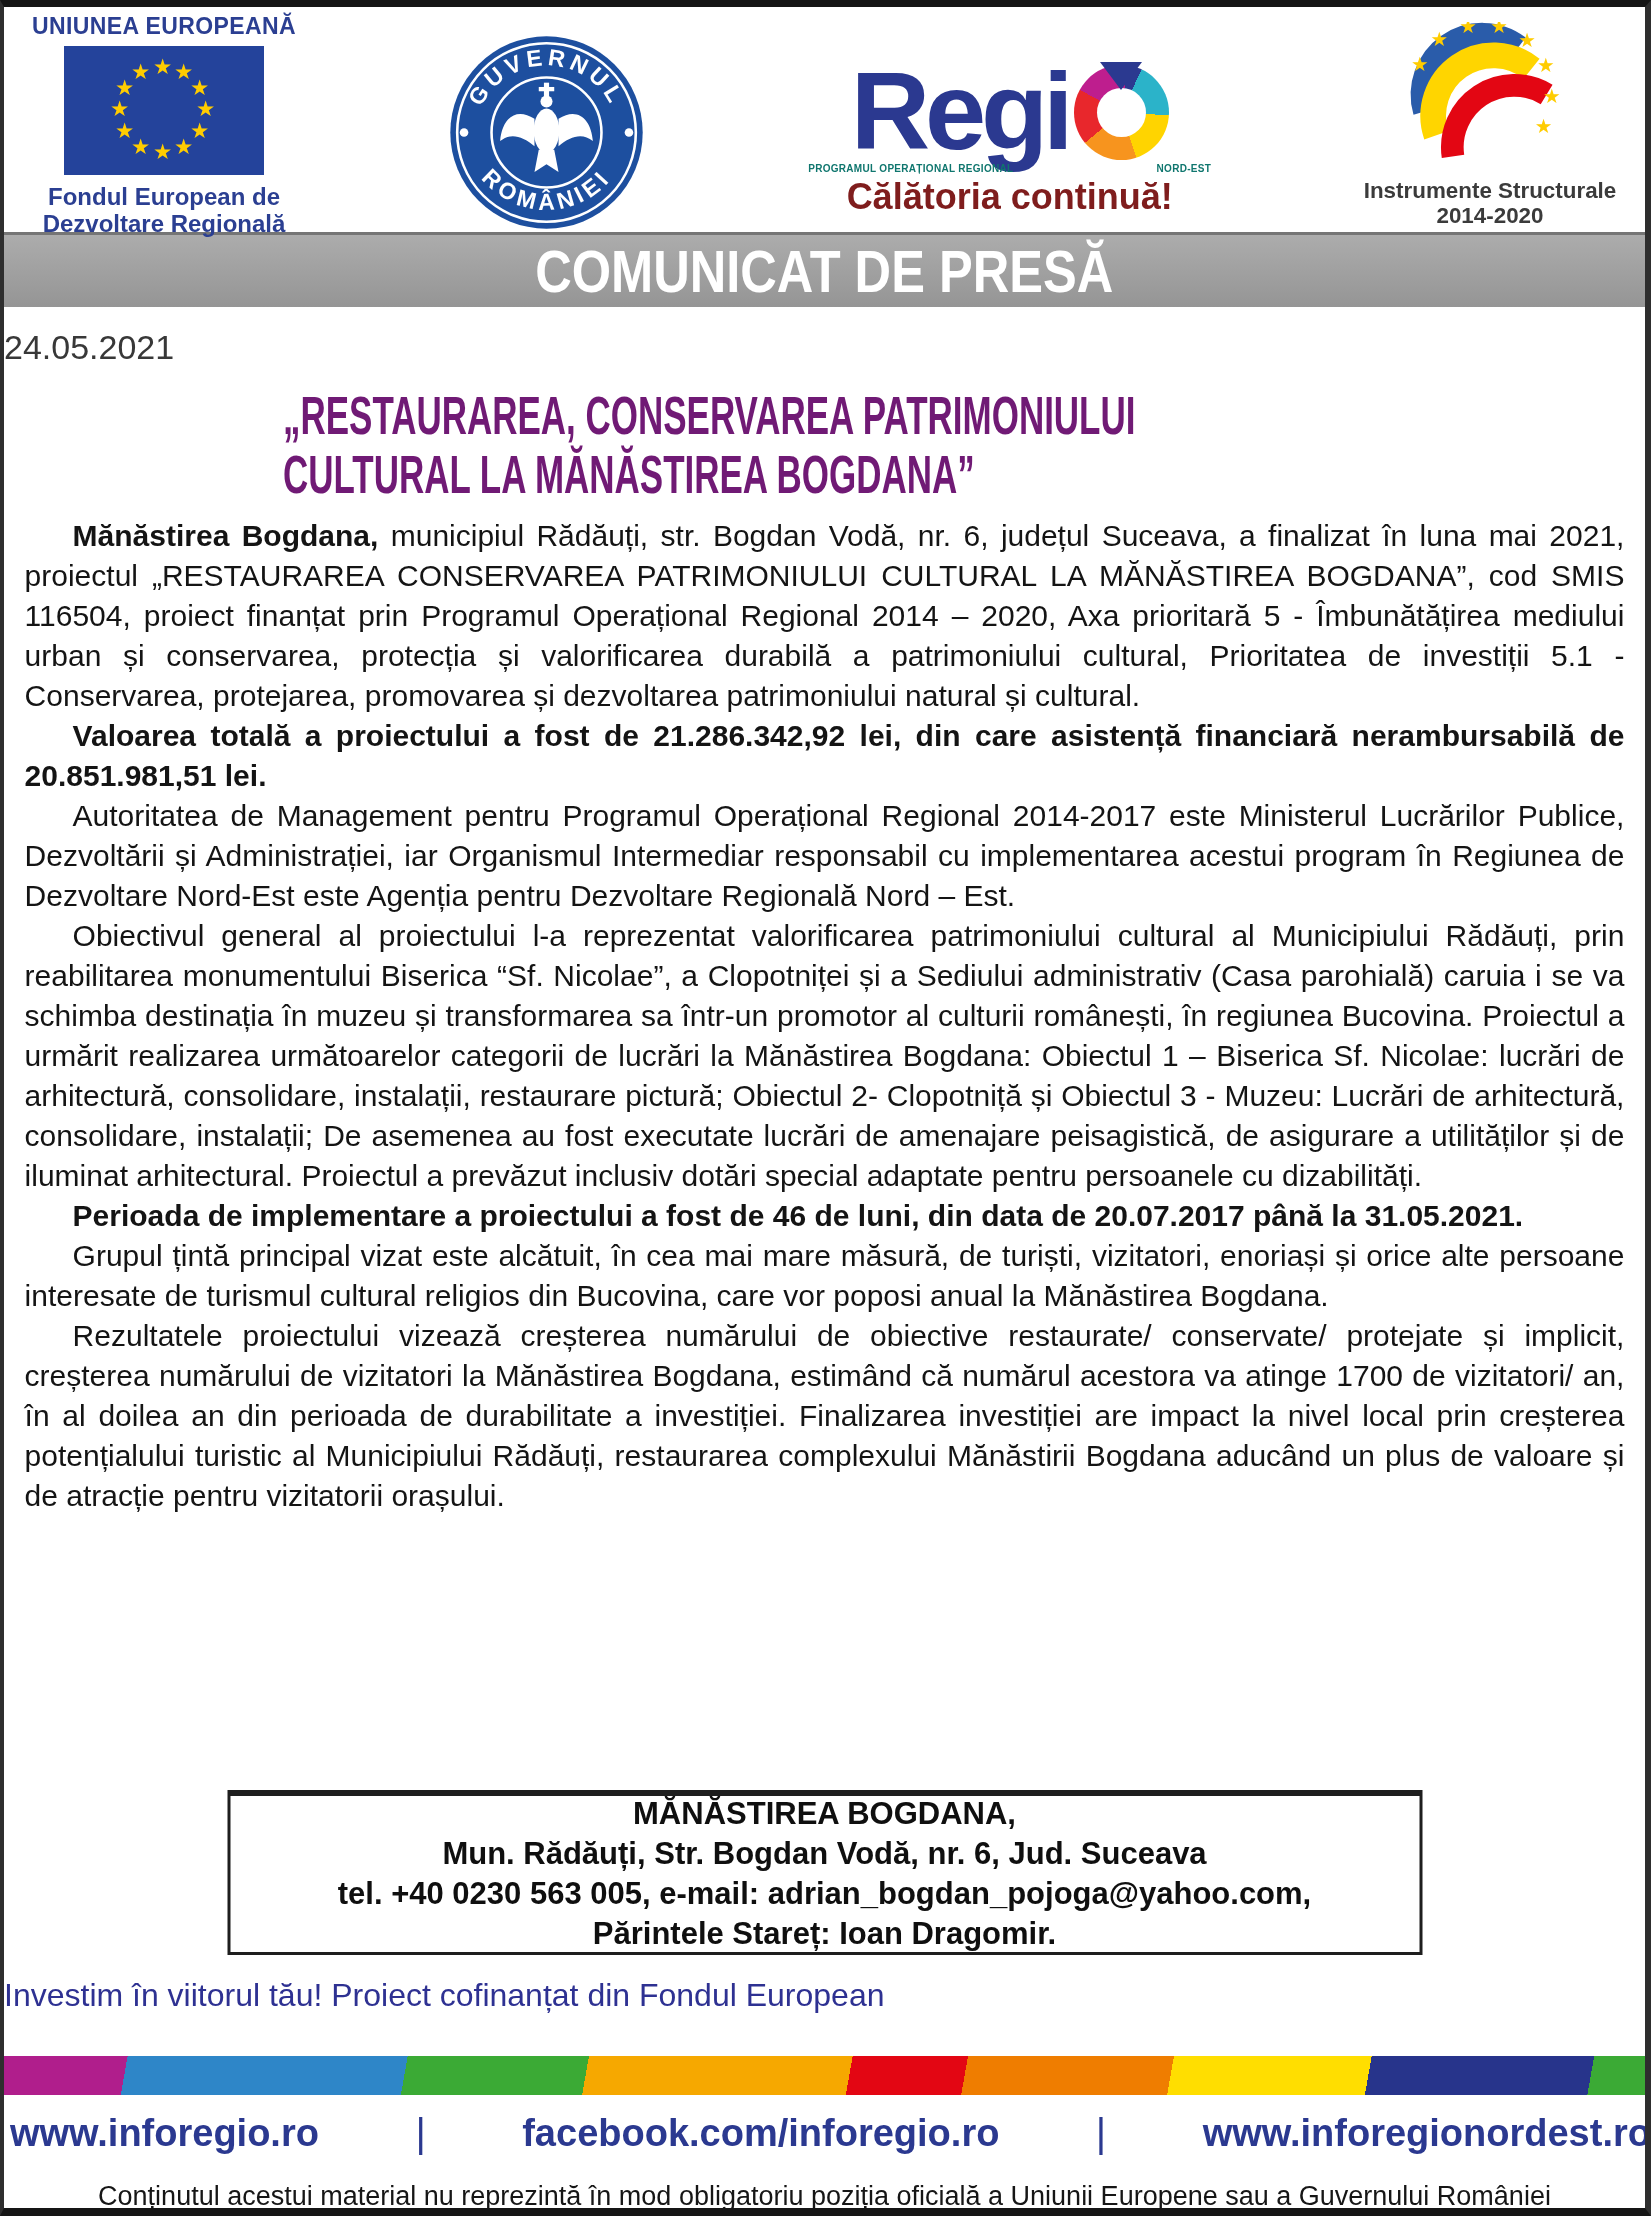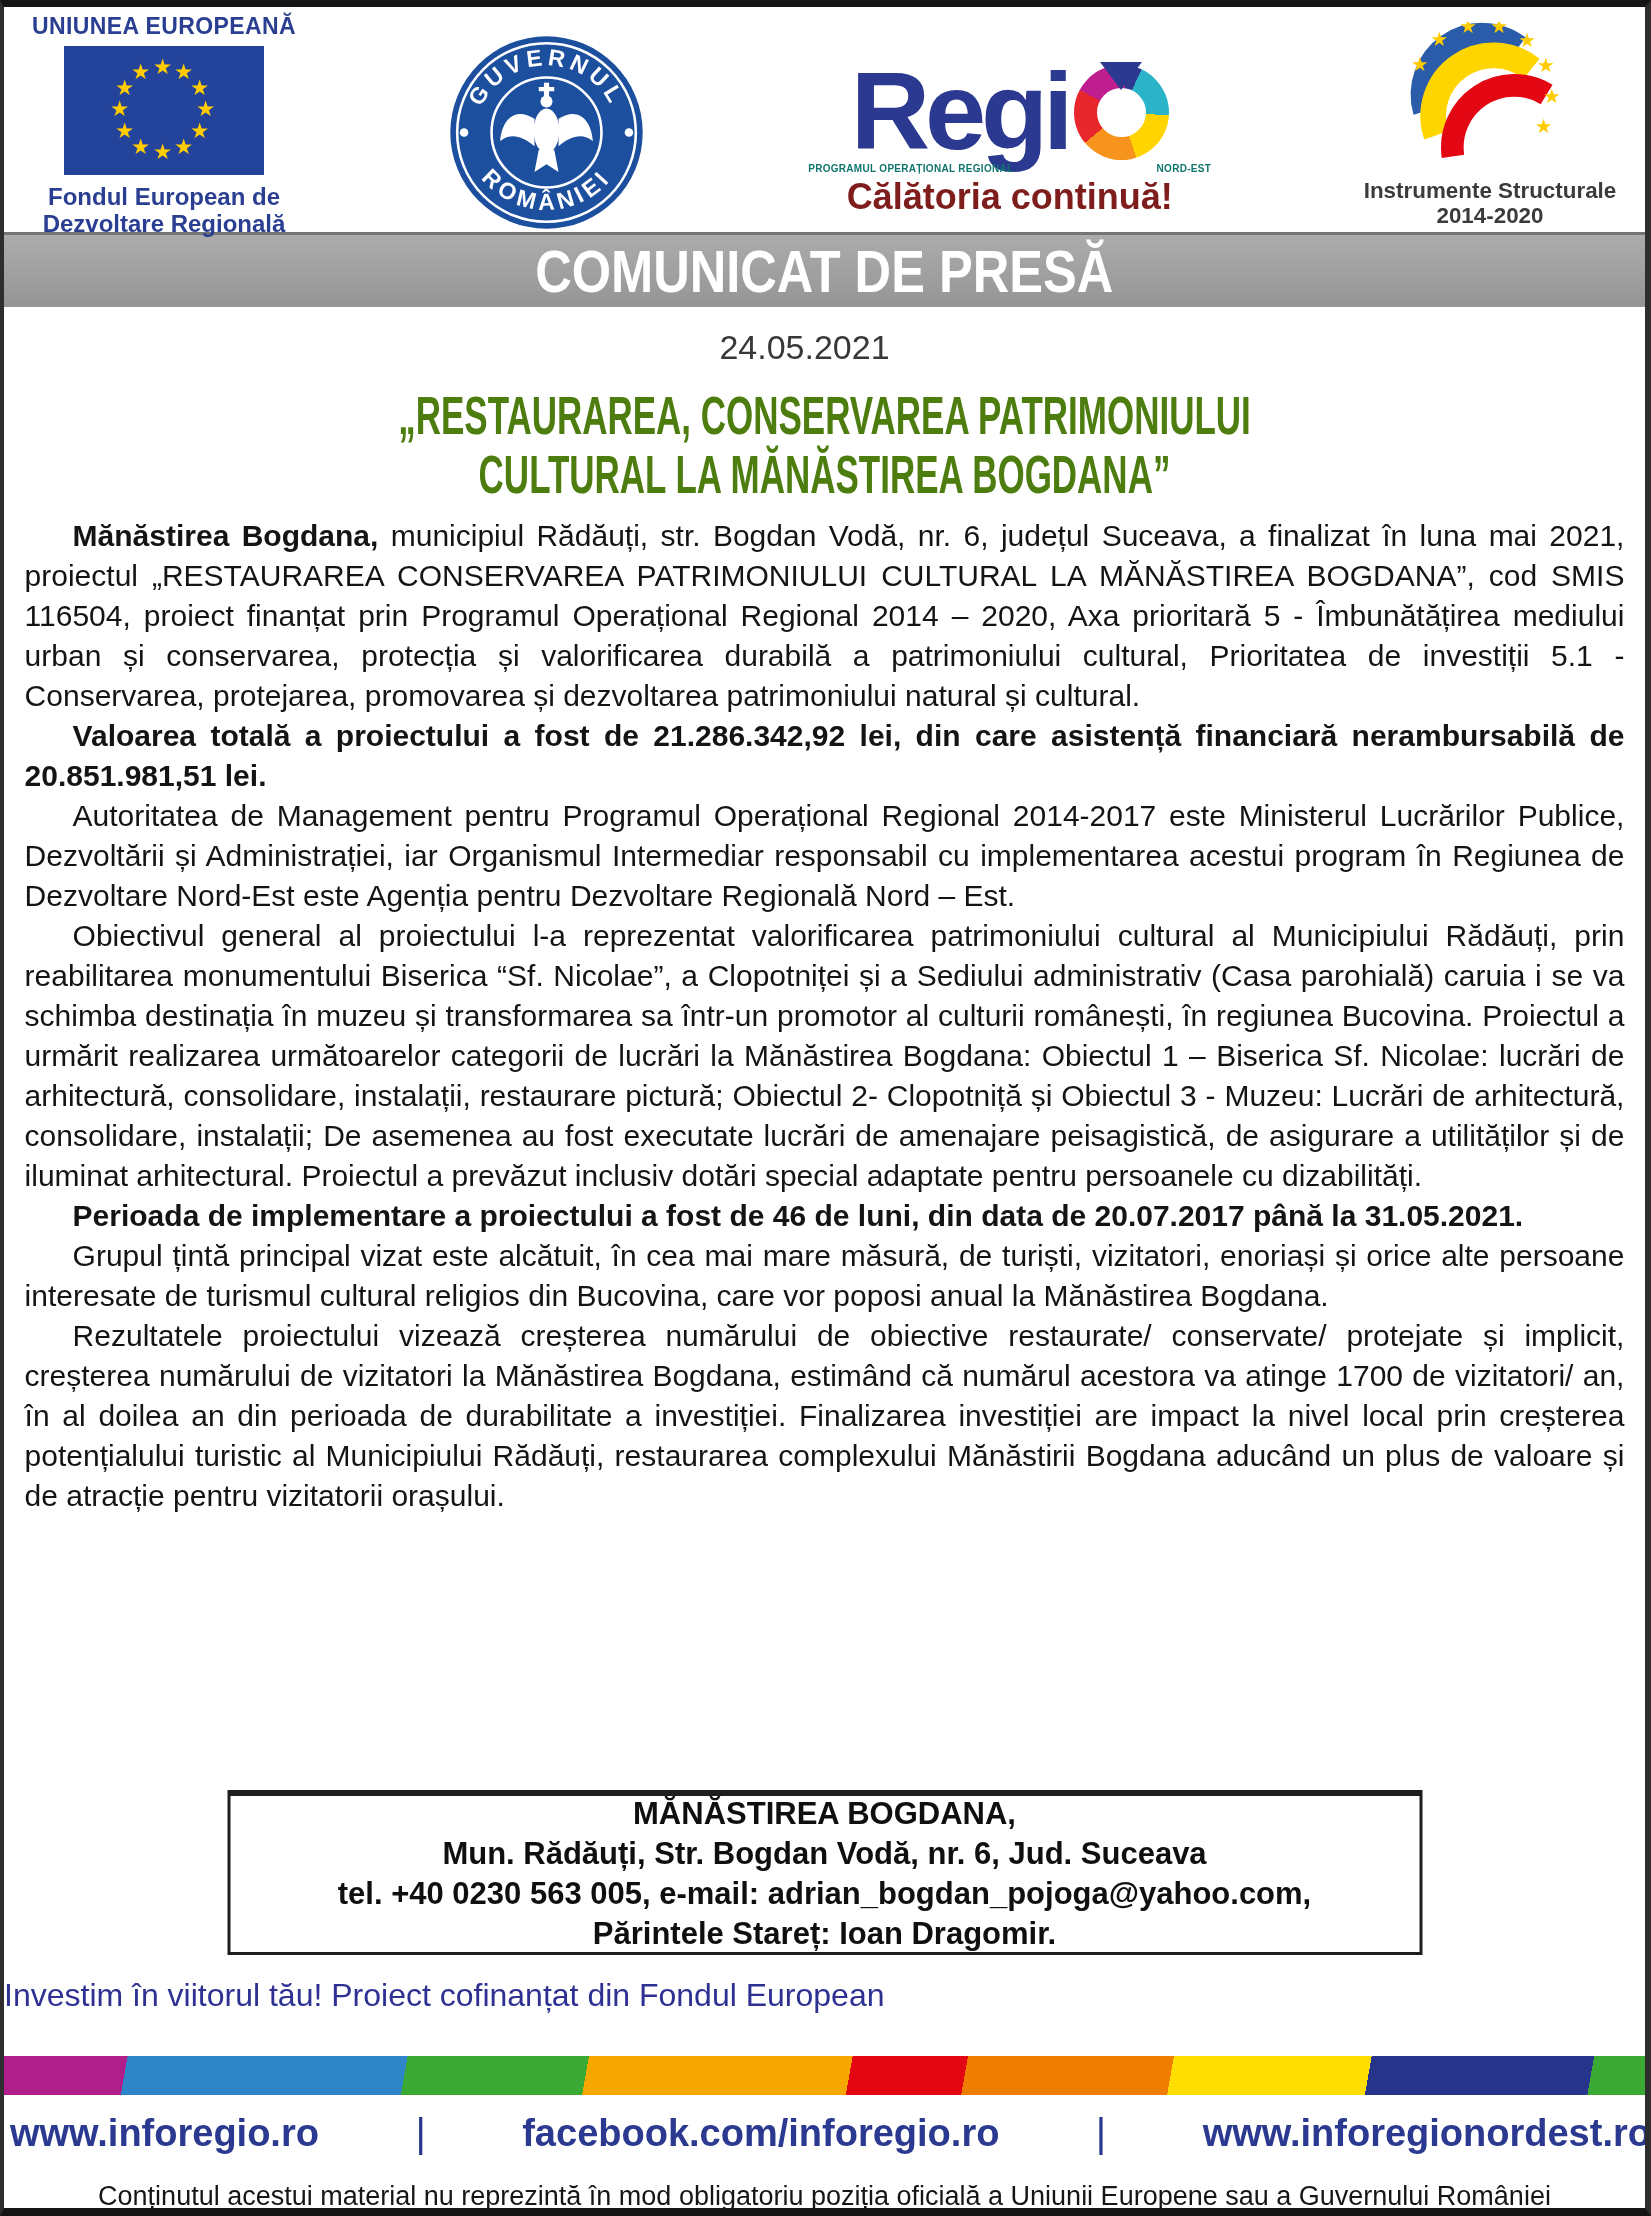--- a/index.html
+++ b/index.html
@@ -35,22 +35,22 @@
   .regio-sub{display:flex;justify-content:space-between;width:403px;margin:3.4px auto 0;
     font-size:10px;font-weight:bold;color:#0f766e;letter-spacing:0.3px;}
   .regio-tag{font-size:36px;font-weight:bold;color:#7f1d1d;margin-top:1.7px;}
   .logo-is{width:258px;text-align:center;}
   .is-text{font-size:22.4px;font-weight:bold;line-height:1.15;color:#3b3b3b;margin-top:1.7px;}
   
   .banner{height:72px;background:linear-gradient(#ACACAC,#959595);
     border-top:3.4px solid #757575;display:flex;align-items:center;justify-content:center;}
   .banner span{color:#fff;font-weight:bold;font-size:55px;white-space:nowrap;
     display:inline-block;transform:scale(.92,1.08);letter-spacing:0;}
-  .date{text-align:center;padding:20.6px 40px 0 0;font-size:34px;color:#383838;}
-  .title{margin:19px 0 0;text-align:center;font-weight:bold;color:#4d7c0f;
+  .date{text-align:left;padding:20.6px 40px 0 0;font-size:34px;color:#383838;}
+  .title{margin:19px 0 0;text-align:left;font-weight:bold;color:#701a75;
     font-size:53px;line-height:1.12;}
   .title span{display:block;transform:scaleX(.66);transform-origin:center;white-space:nowrap;}
   
   .body-text{padding:12px 20.6px 0;font-size:30px;line-height:40px;text-align:justify;
     color:#141414;height:1264px;overflow:hidden;box-sizing:border-box;}
   .body-text p{margin:0;text-indent:48px;}
   .body-text p.bold{font-weight:bold;}
   
   .contact-box{position:absolute;top:1783px;left:50%;transform:translateX(-50%);
     width:1195px;height:165px;background:#fff;border:3.4px solid #1e1e1e;border-top-width:6px;

